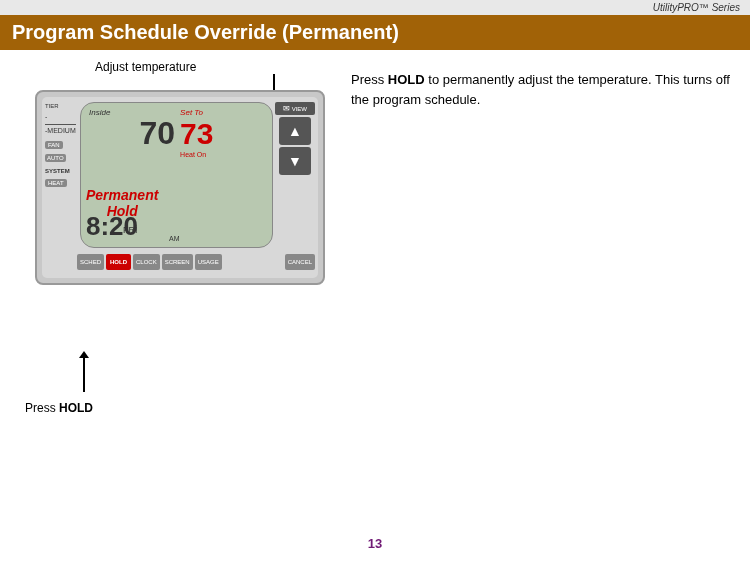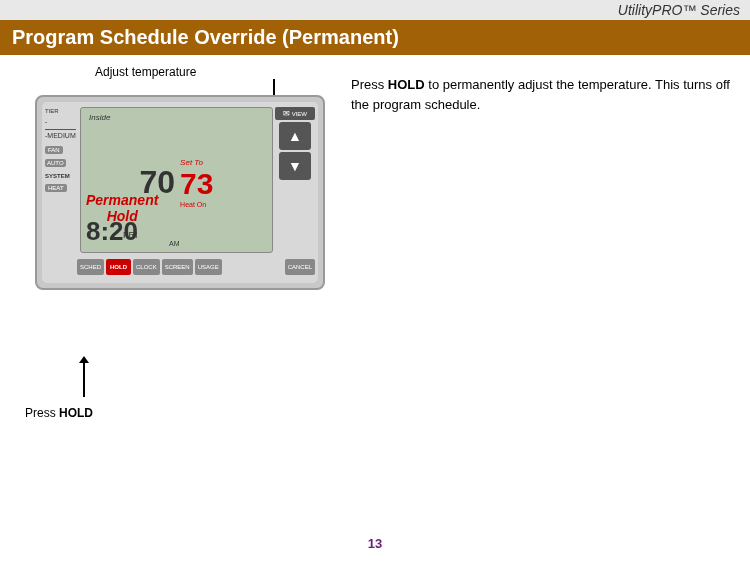--- a/index.html
+++ b/index.html
@@ -10,21 +10,21 @@
       font-family: Arial, sans-serif;
       position: relative;
       overflow: hidden;
     }
 
     
     .header-bar {
       background: #e8e8e8;
       text-align: right;
       padding: 2px 10px;
-      font-size: 14px;
+      font-size: 10px;
       color: #333;
       font-style: italic;
     }
 
     
     .title-bar {
       background: #a16207;
       padding: 6px 12px;
       color: #fff;
       font-size: 20px;
@@ -117,25 +117,24 @@
 
     
     .thermo-display {
       position: absolute;
       left: 38px;
       top: 5px;
       right: 45px;
       bottom: 30px;
       background: #b8c8b0;
       border: 1px solid #888;
-      border-radius: 3px;
+      border-radius: 14px;
       display: flex;
       flex-direction: column;
       align-items: center;
-      justify-content: center;
     }
 
     .inside-label {
       position: absolute;
       top: 5px;
       left: 8px;
       font-size: 8px;
       font-style: italic;
       color: #333;
     }

